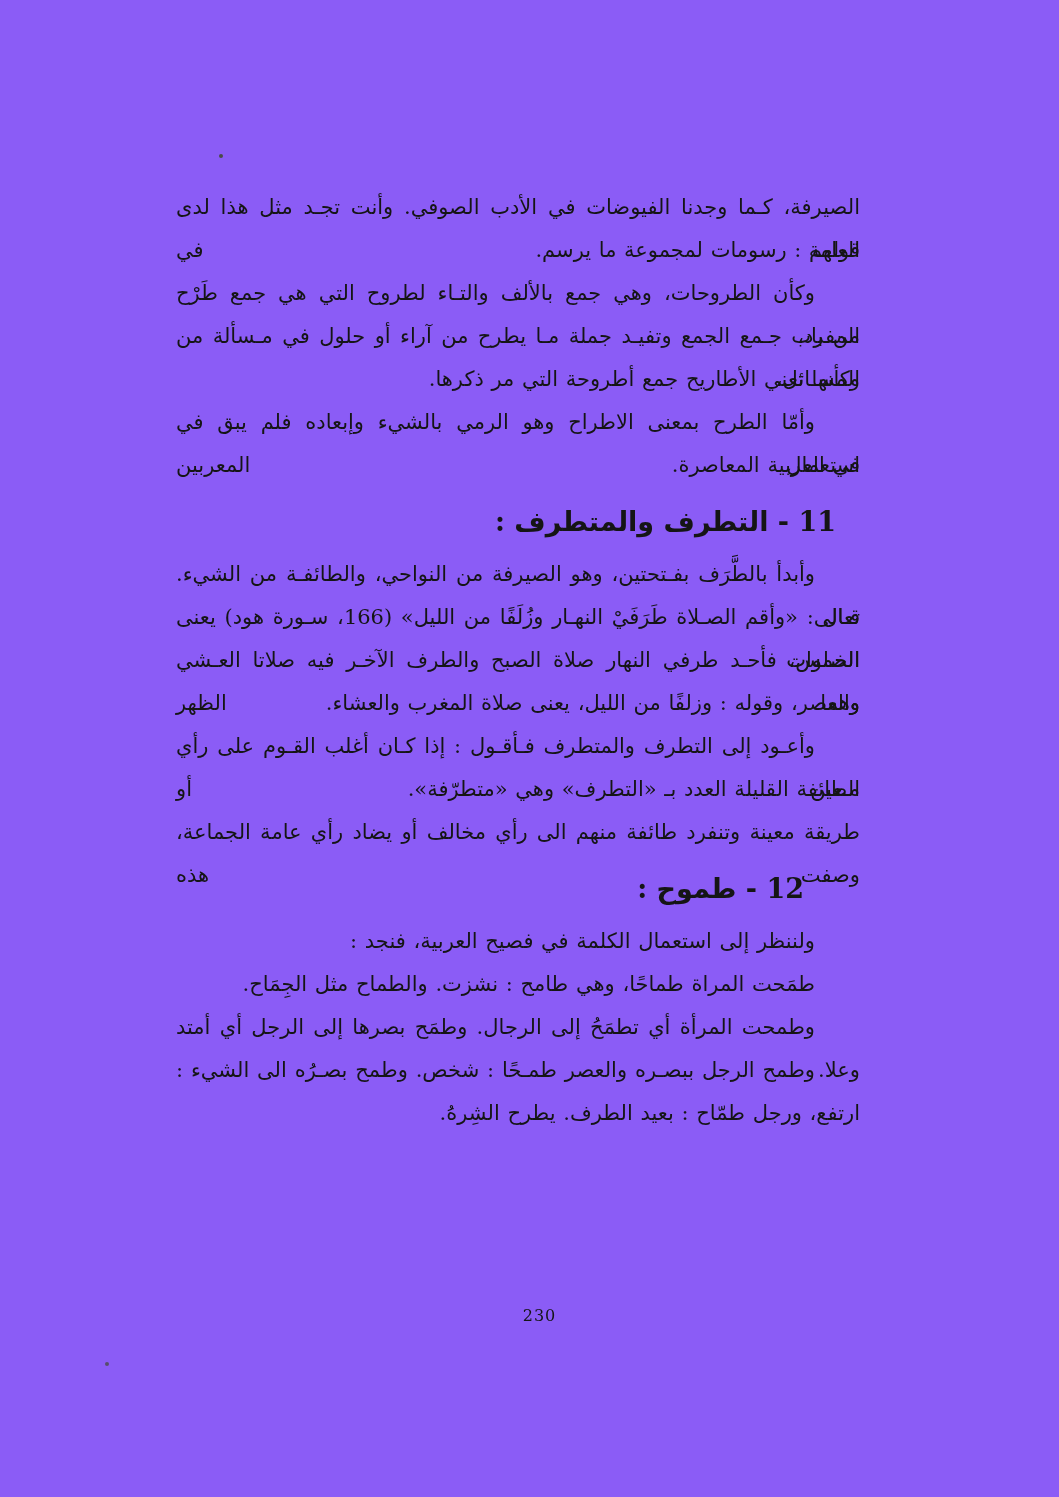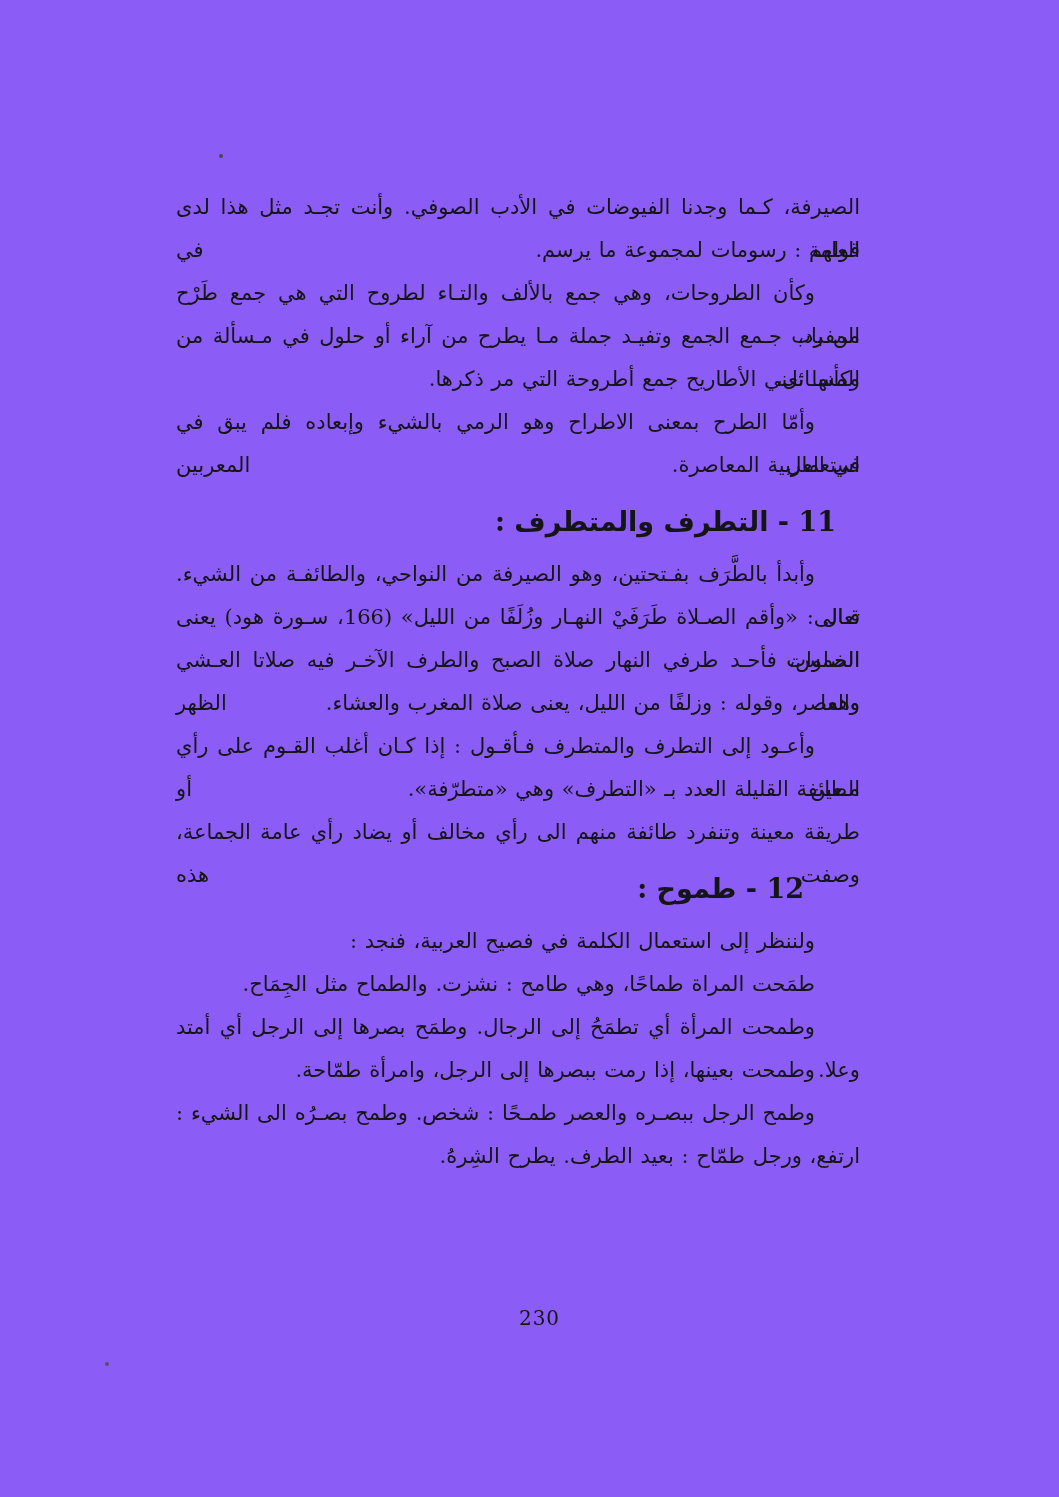--- a/index.html
+++ b/index.html
@@ -44,21 +44,21 @@
     letter-spacing:0.5px;
   }
   .heading-h11{margin-right:24px;}
   .heading-h12{margin-right:56px;}
   .page-number{
     position:absolute;
     top:1306px;left:0;width:100%;
     text-align:center;
     padding-left:20px;
     box-sizing:border-box;
-    font-size:20px;
+    font-size:16px;
     letter-spacing:1px;
   }
   .speck{
     position:absolute;
     background:#4a4a4a;
     border-radius:50%;
     width:4px;height:4px;
   }
   .speck-1{left:219px;top:154px;}
   .speck-2{left:105px;top:1362px;opacity:.8;}
@@ -100,22 +100,19 @@
       <div class="paragraph">
         <div class="line indent end">ولننظر إلى استعمال الكلمة في فصيح العربية، فنجد :</div>
       </div>
       <div class="paragraph">
         <div class="line indent end">طمَحت المراة طماحًا، وهي طامح : نشزت. والطماح مثل الجِمَاح.</div>
       </div>
       <div class="paragraph">
         <div class="line indent">وطمحت المرأة أي تطمَحُ إلى الرجال. وطمَح بصرها إلى الرجل أي أمتد وعلا.</div>
       </div>
       <div class="paragraph">
-        <div class="line indent end">وطمحت بعينها، إذا رمت ببصرها إلى الرجل، وامرأة طمّاحة.</div>
-      </div>
-      <div class="paragraph">
         <div class="line indent">وطمح الرجل ببصـره والعصر طمـحًا : شخص. وطمح بصـرُه الى الشيء :</div>
         <div class="line end">ارتفع، ورجل طمّاح : بعيد الطرف. يطرح الشِرهُ.</div>
       </div>
     </main>
 
   <div class="page-number">230</div>
 </div>
 
 </body></html>

